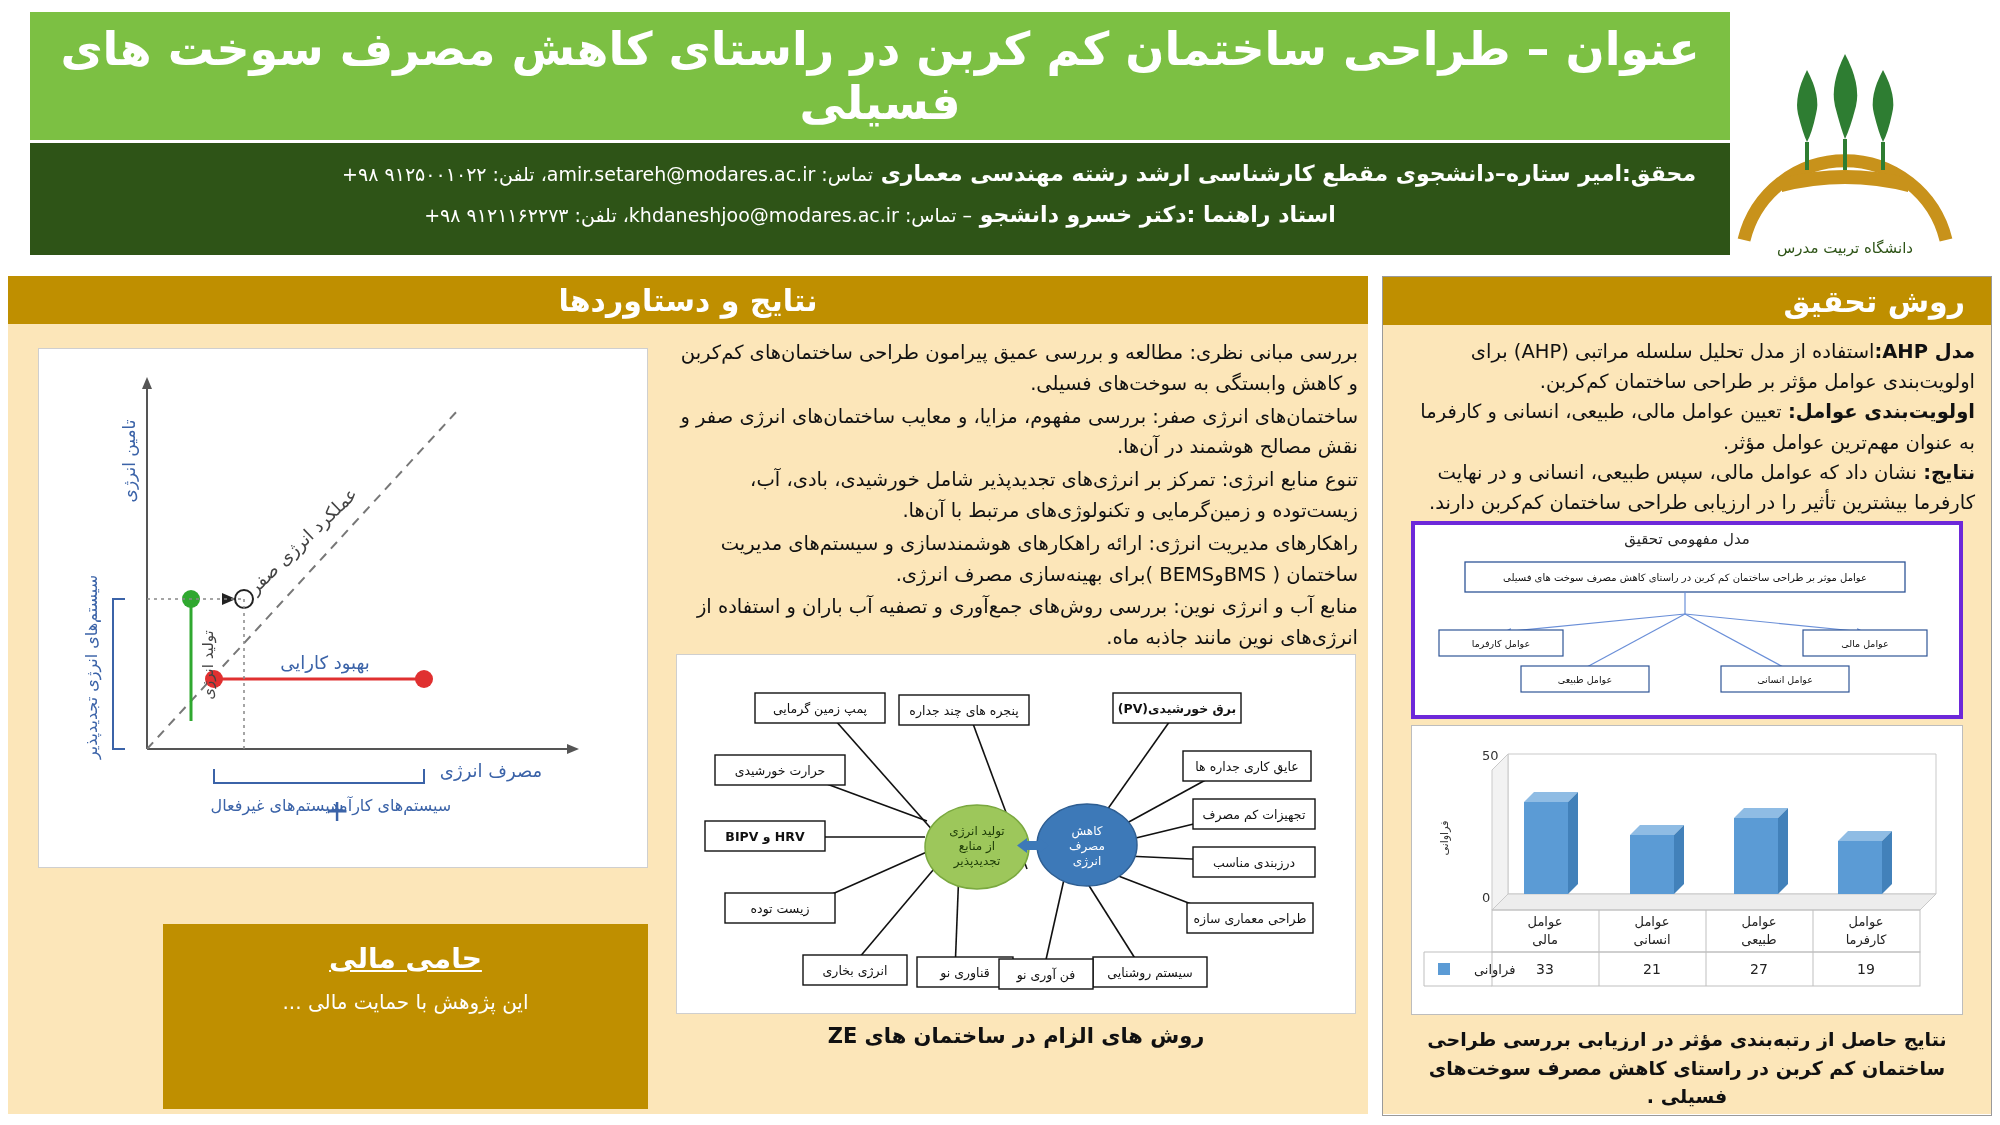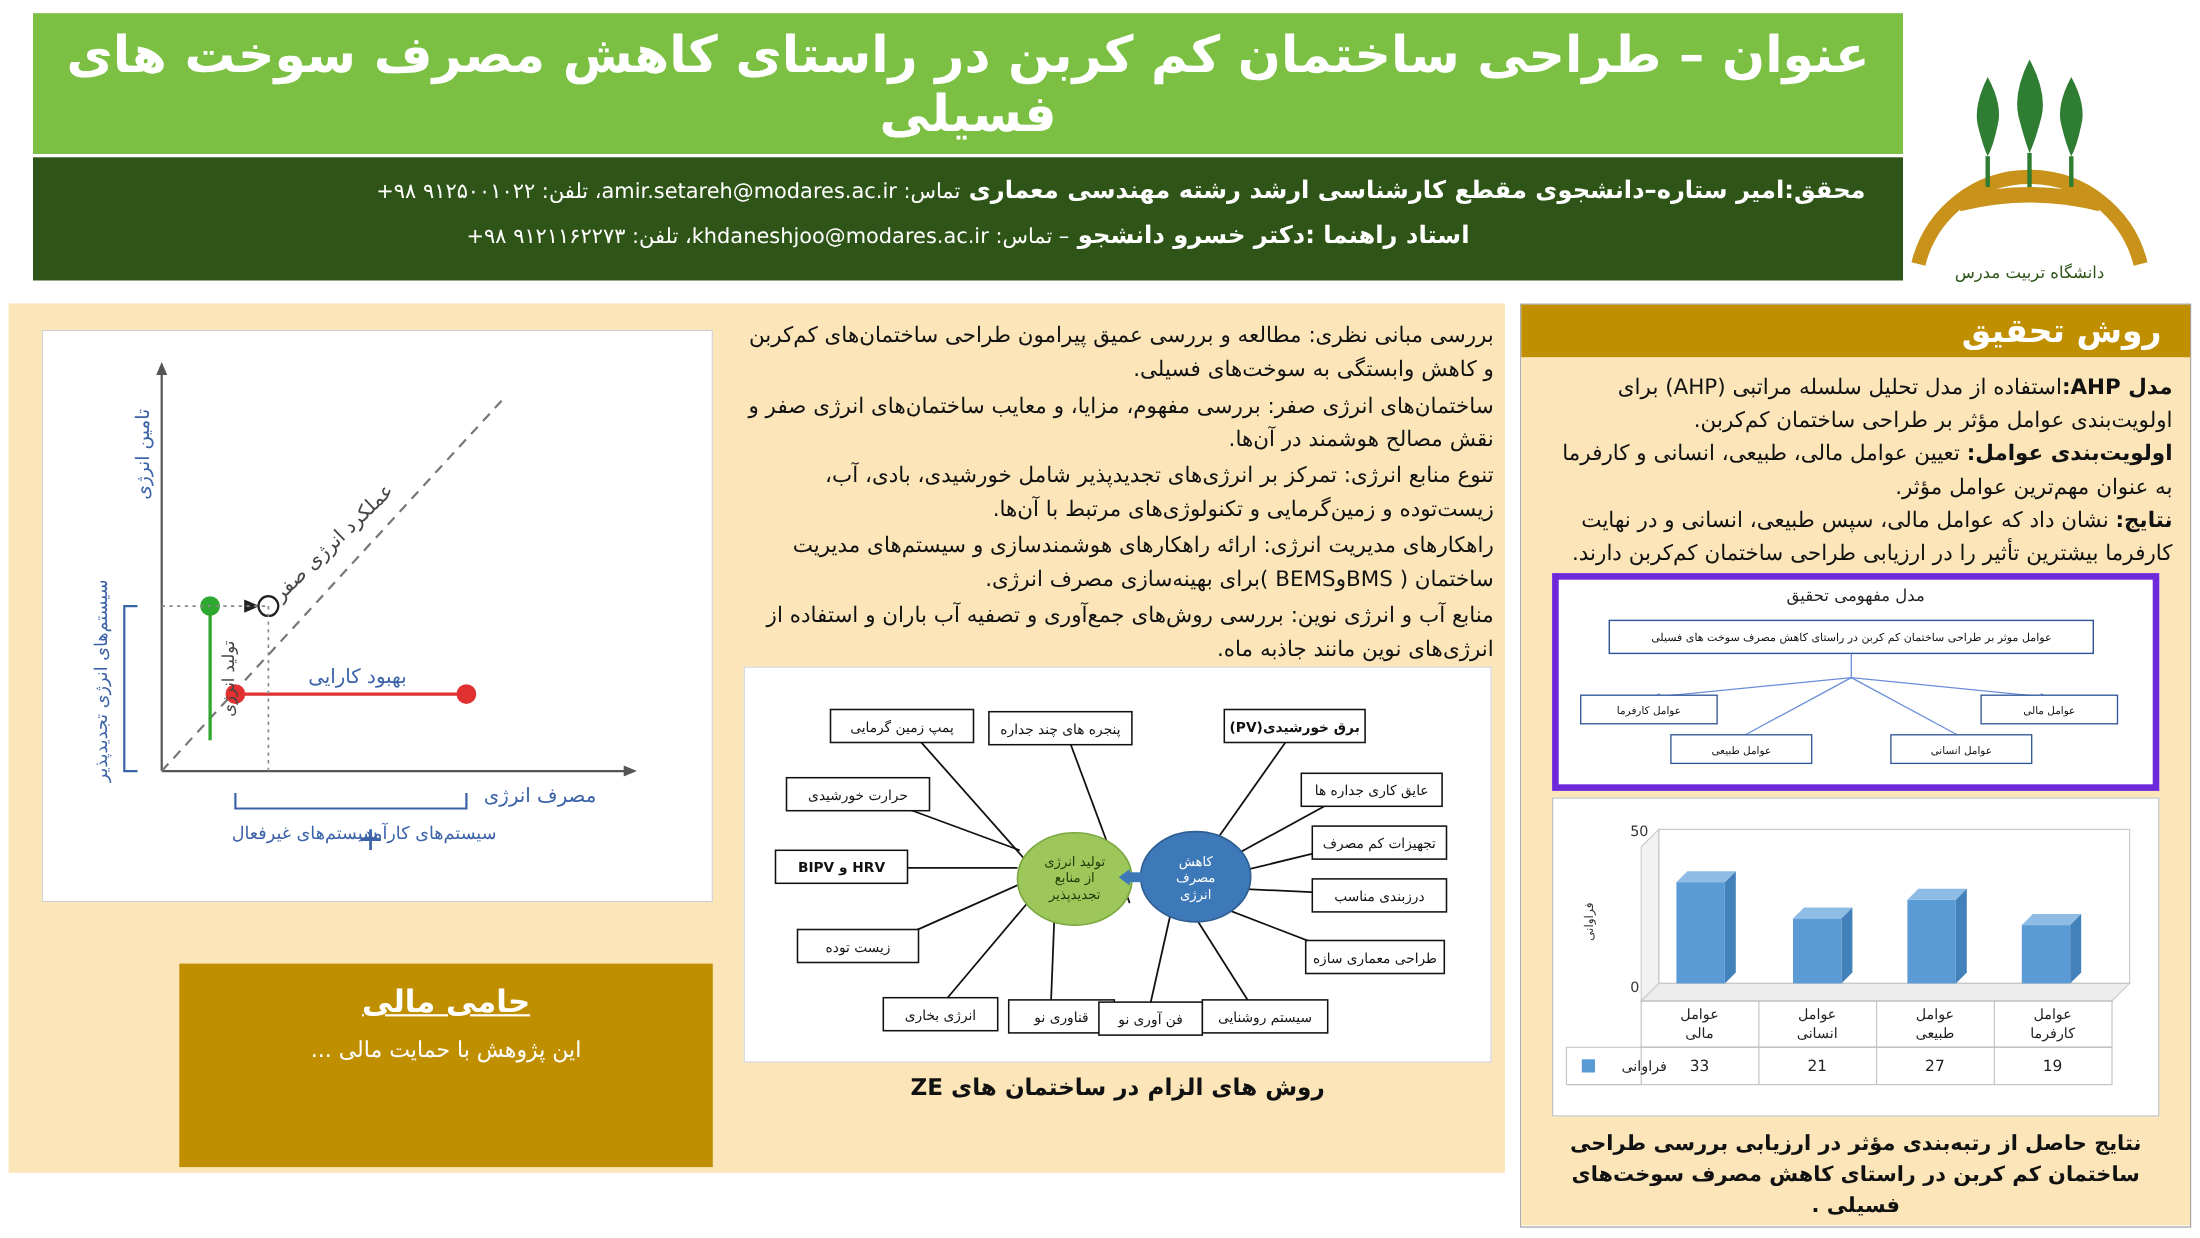--- a/index.html
+++ b/index.html
@@ -158,21 +158,21 @@
   }
   .method-text {
     direction: rtl; text-align: right;
     font-size: 19.5px; line-height: 1.55; color: #111;
   }
   .method-text .lbl { font-weight: bold; text-align: center; }
 
   .model-box {
     position: absolute; left: 28px; top: 196px;
     width: 552px; height: 198px;
-    background: #ffffff; border: 6px solid #6d28d9;
+    background: #ffffff; border: 4px solid #6d28d9;
   }
   .model-title {
     text-align: center; font-size: 15px; color: #222; padding-top: 5px; direction: rtl;
   }
   .bar-box {
     position: absolute; left: 28px; top: 400px;
     width: 552px; height: 290px;
     background: #ffffff; border: 1px solid #bdbdbd;
   }
   .method-caption {
@@ -221,20 +221,23 @@
           <line x1="153" y1="132" x2="153" y2="160"></line>
         </g>
 
         <path d="M52 168 q63 -16 126 0 l0 14 q-63 -16 -126 0 z" fill="#c8921b"></path>
         <text x="115" y="243" text-anchor="middle" font-size="15" fill="#2e5417">دانشگاه تربیت مدرس</text>
       </svg>
     </div>
   </div>
 
   <div class="panel-results">
+    <div class="sec-bar">
+      <span>نتایج و دستاوردها</span>
+    </div>
 
     <div class="results-body">
       <div class="left-col"></div>
       <div class="right-col"></div>
 
       <div class="theory-text">
         <p>بررسی مبانی نظری: مطالعه و بررسی عمیق پیرامون طراحی ساختمان‌های کم‌کربن و کاهش وابستگی به سوخت‌های فسیلی.</p>
         <p>ساختمان‌های انرژی صفر: بررسی مفهوم، مزایا، و معایب ساختمان‌های انرژی صفر و نقش مصالح هوشمند در آن‌ها.</p>
         <p>تنوع منابع انرژی: تمرکز بر انرژی‌های تجدیدپذیر شامل خورشیدی، بادی، آب، زیست‌توده و زمین‌گرمایی و تکنولوژی‌های مرتبط با آن‌ها.</p>
         <p>راهکارهای مدیریت انرژی: ارائه راهکارهای هوشمندسازی و سیستم‌های مدیریت ساختمان ( BMSوBEMS )برای بهینه‌سازی مصرف انرژی.</p>

